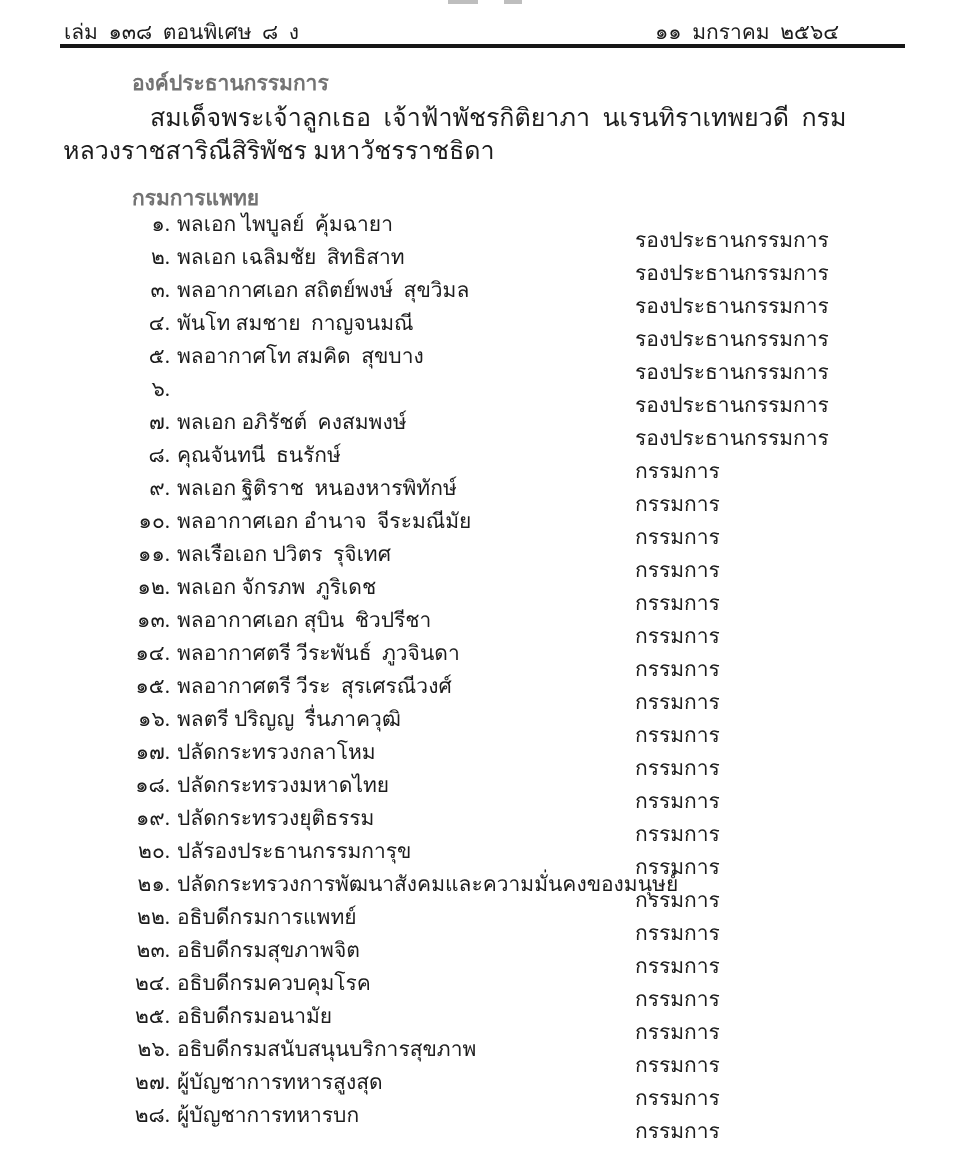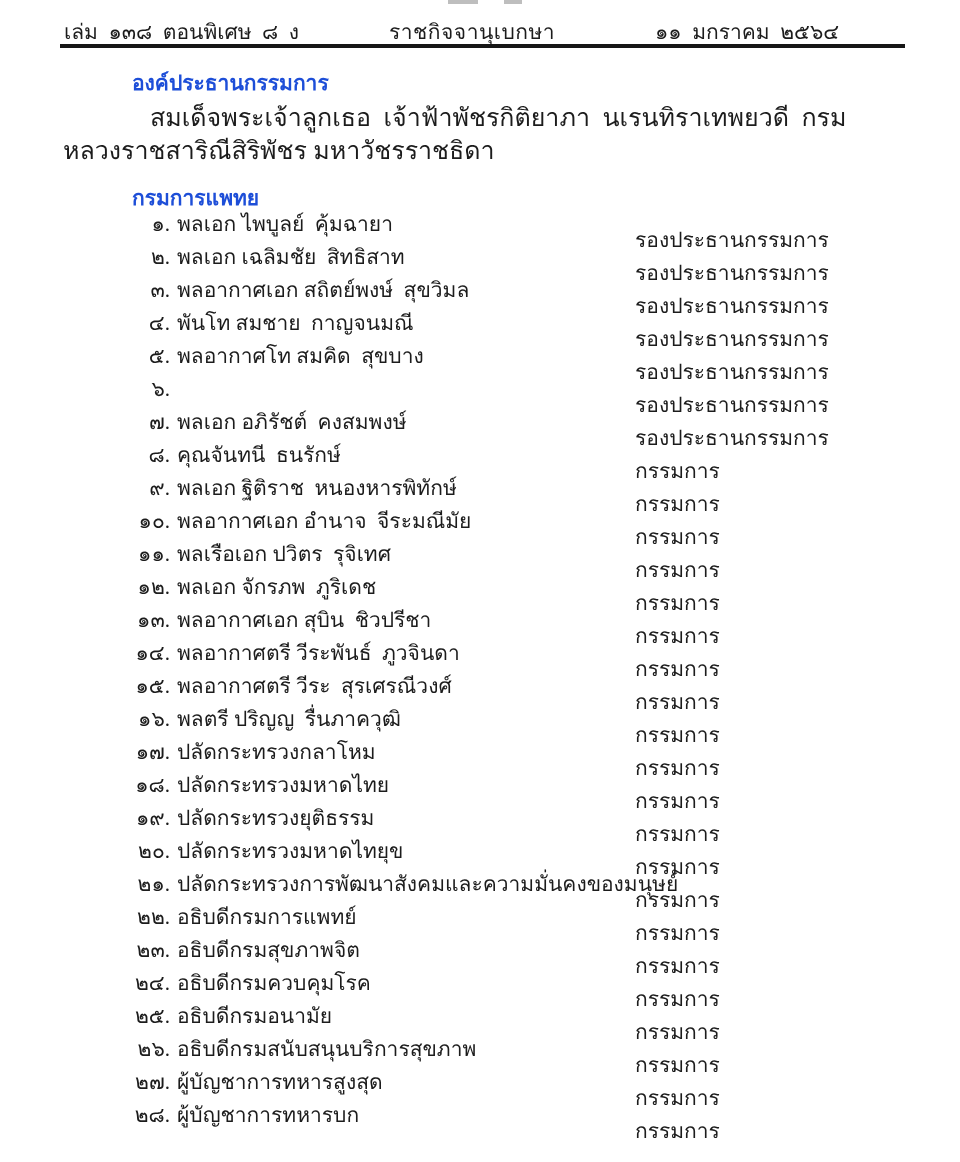--- a/index.html
+++ b/index.html
@@ -34,21 +34,21 @@
   .gz-header .title { position: absolute; left: 389px; top: 0; letter-spacing: .5px; }
   .gz-header .date  { position: absolute; left: 655px; top: 0; }
 
   .gz-rule {
     position: absolute; top: 44px; left: 60px; width: 845px; height: 4px;
     background: #161616;
   }
 
   .sec-heading {
     position: absolute; left: 132px;
-    font-size: 21px; font-weight: 700; color: #1d4ed8;
+    font-size: 21px; font-weight: 700; color: #737373;
   }
   #chair-heading { top: 66px; }
   #committee-heading { top: 181px; }
 
   .chair-body {
     position: absolute; top: 101px; left: 63px; width: 792px;
     font-size: 25px; line-height: 33px; text-indent: 87px;
   }
 
   .rows { position: absolute; top: 206px; left: 0; width: 960px; }
@@ -67,21 +67,20 @@
 </style>
 </head>
 <body>
 
 <div class="top-fragment">
   <i class="a"></i><i class="b"></i>
 </div>
 
 <div class="gz-header">
   <span class="vol pre">เล่ม  ๑๓๘  ตอนพิเศษ  ๘  ง</span>
-  <span class="title">ราชกิจจานุเบกษา</span>
   <span class="date pre">๑๑  มกราคม  ๒๕๖๔</span>
 </div>
 
 <div class="gz-rule"></div>
 
 <div id="chair-heading" class="sec-heading">องค์ประธานกรรมการ</div>
 
 <p class="chair-body pre">สมเด็จพระเจ้าลูกเธอ  เจ้าฟ้าพัชรกิติยาภา  นเรนทิราเทพยวดี  กรมหลวงราชสาริณีสิริพัชร มหาวัชรราชธิดา</p>
 
 <div id="committee-heading" class="sec-heading">กรมการแพทย</div>
@@ -195,21 +194,21 @@
   </div>
 
   <div class="row">
     <span class="num">๑๙.</span>
     <span class="name">ปลัดกระทรวงยุติธรรม</span>
     <span class="role">กรรมการ</span>
   </div>
 
   <div class="row">
     <span class="num">๒๐.</span>
-    <span class="name">ปลัดกระทรวงมหาดไทยุข</span>
+    <span class="name">ปลัรองประธานกรรมการุข</span>
     <span class="role">กรรมการ</span>
   </div>
 
   <div class="row">
     <span class="num">๒๑.</span>
     <span class="name">ปลัดกระทรวงการพัฒนาสังคมและความมั่นคงของมนุษย์</span>
     <span class="role">กรรมการ</span>
   </div>
 
   <div class="row">

